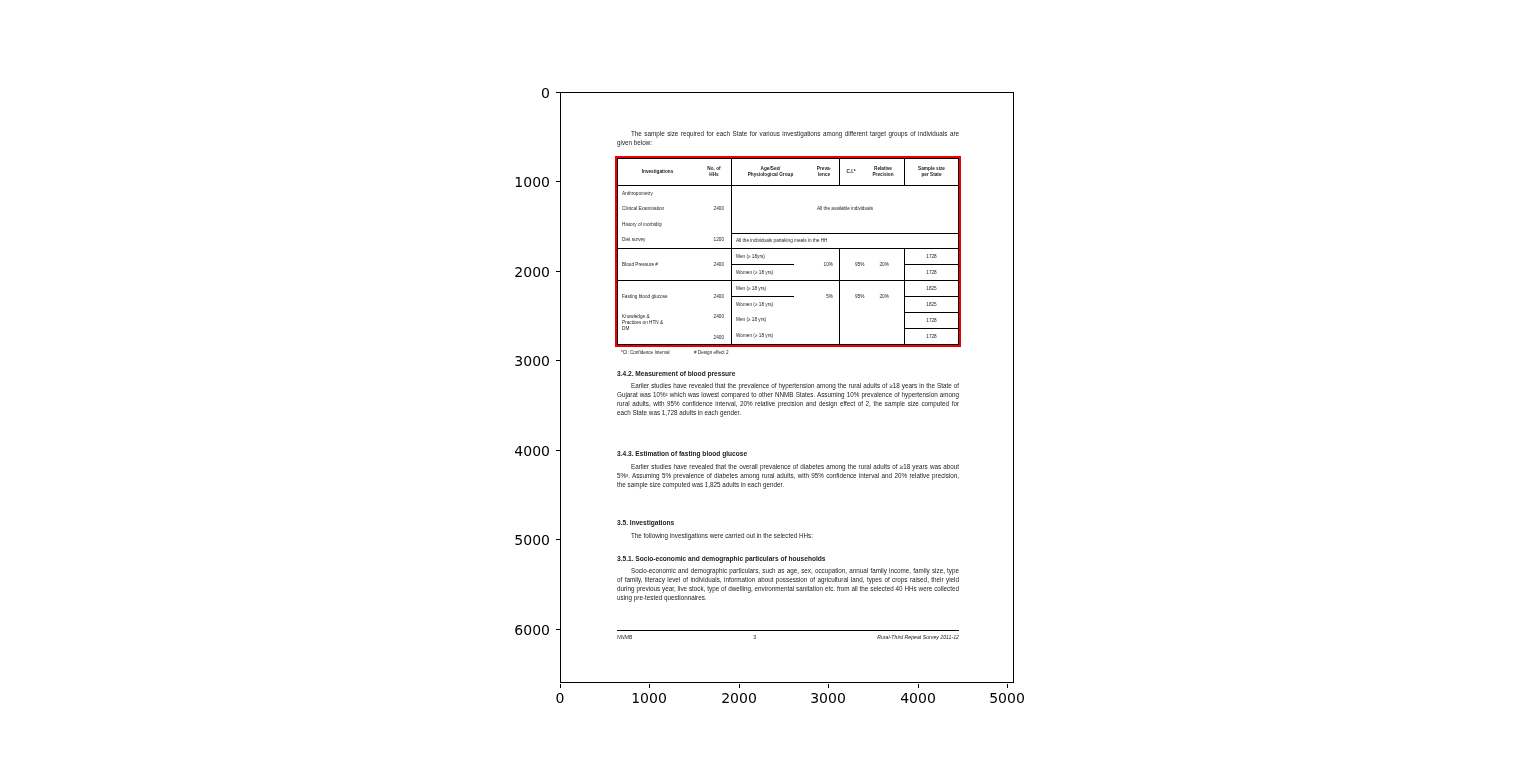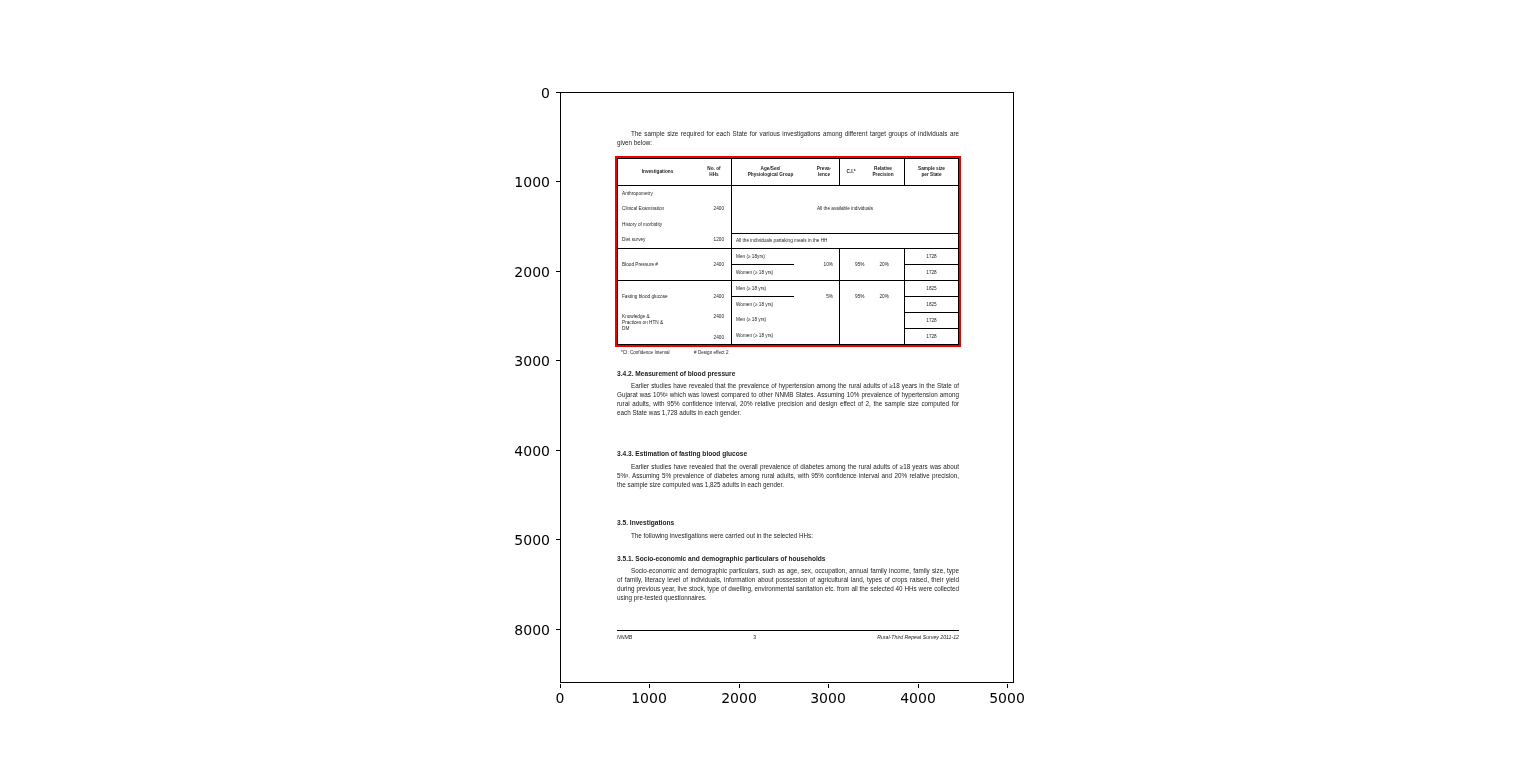--- a/index.html
+++ b/index.html
@@ -64,21 +64,21 @@
   <div class="ytick" style="top:450px"></div>
   <div class="ytick" style="top:539px"></div>
   <div class="ytick" style="top:629px"></div>
 
   <span class="ylab" style="top:93px">0</span>
   <span class="ylab" style="top:182px">1000</span>
   <span class="ylab" style="top:272px">2000</span>
   <span class="ylab" style="top:361px">3000</span>
   <span class="ylab" style="top:451px">4000</span>
   <span class="ylab" style="top:540px">5000</span>
-  <span class="ylab" style="top:630px">8000</span>
+  <span class="ylab" style="top:630px">6000</span>
 
   <div class="xtick" style="left:560px"></div>
   <div class="xtick" style="left:649px"></div>
   <div class="xtick" style="left:739px"></div>
   <div class="xtick" style="left:828px"></div>
   <div class="xtick" style="left:918px"></div>
   <div class="xtick" style="left:1007px"></div>
 
   <span class="xlab" style="left:560px">0</span>
   <span class="xlab" style="left:649px">1000</span>

